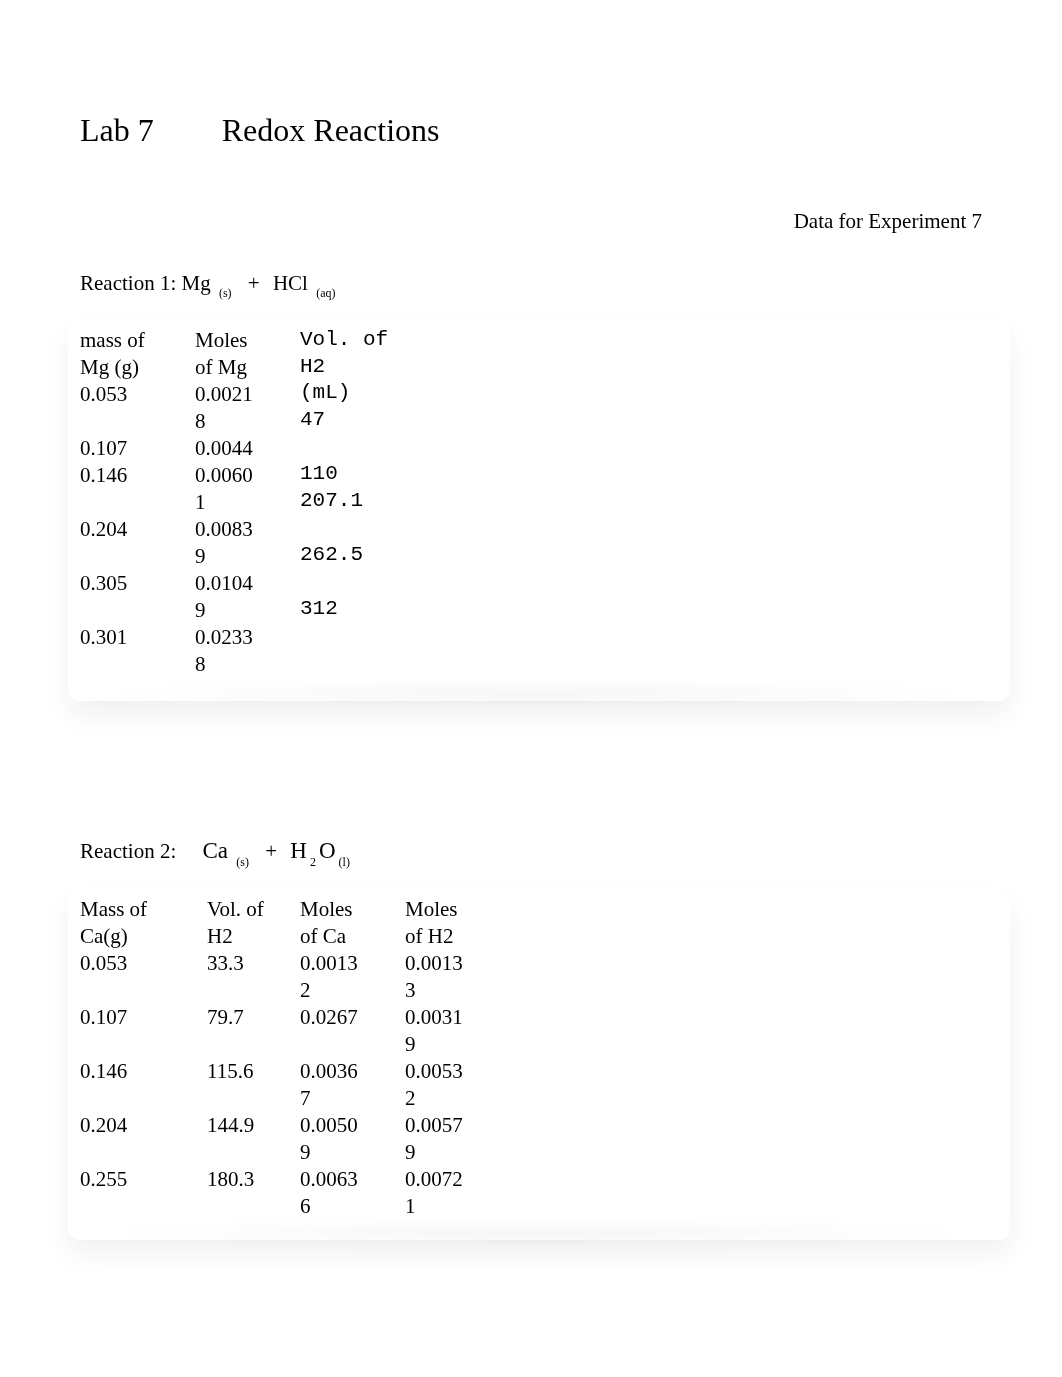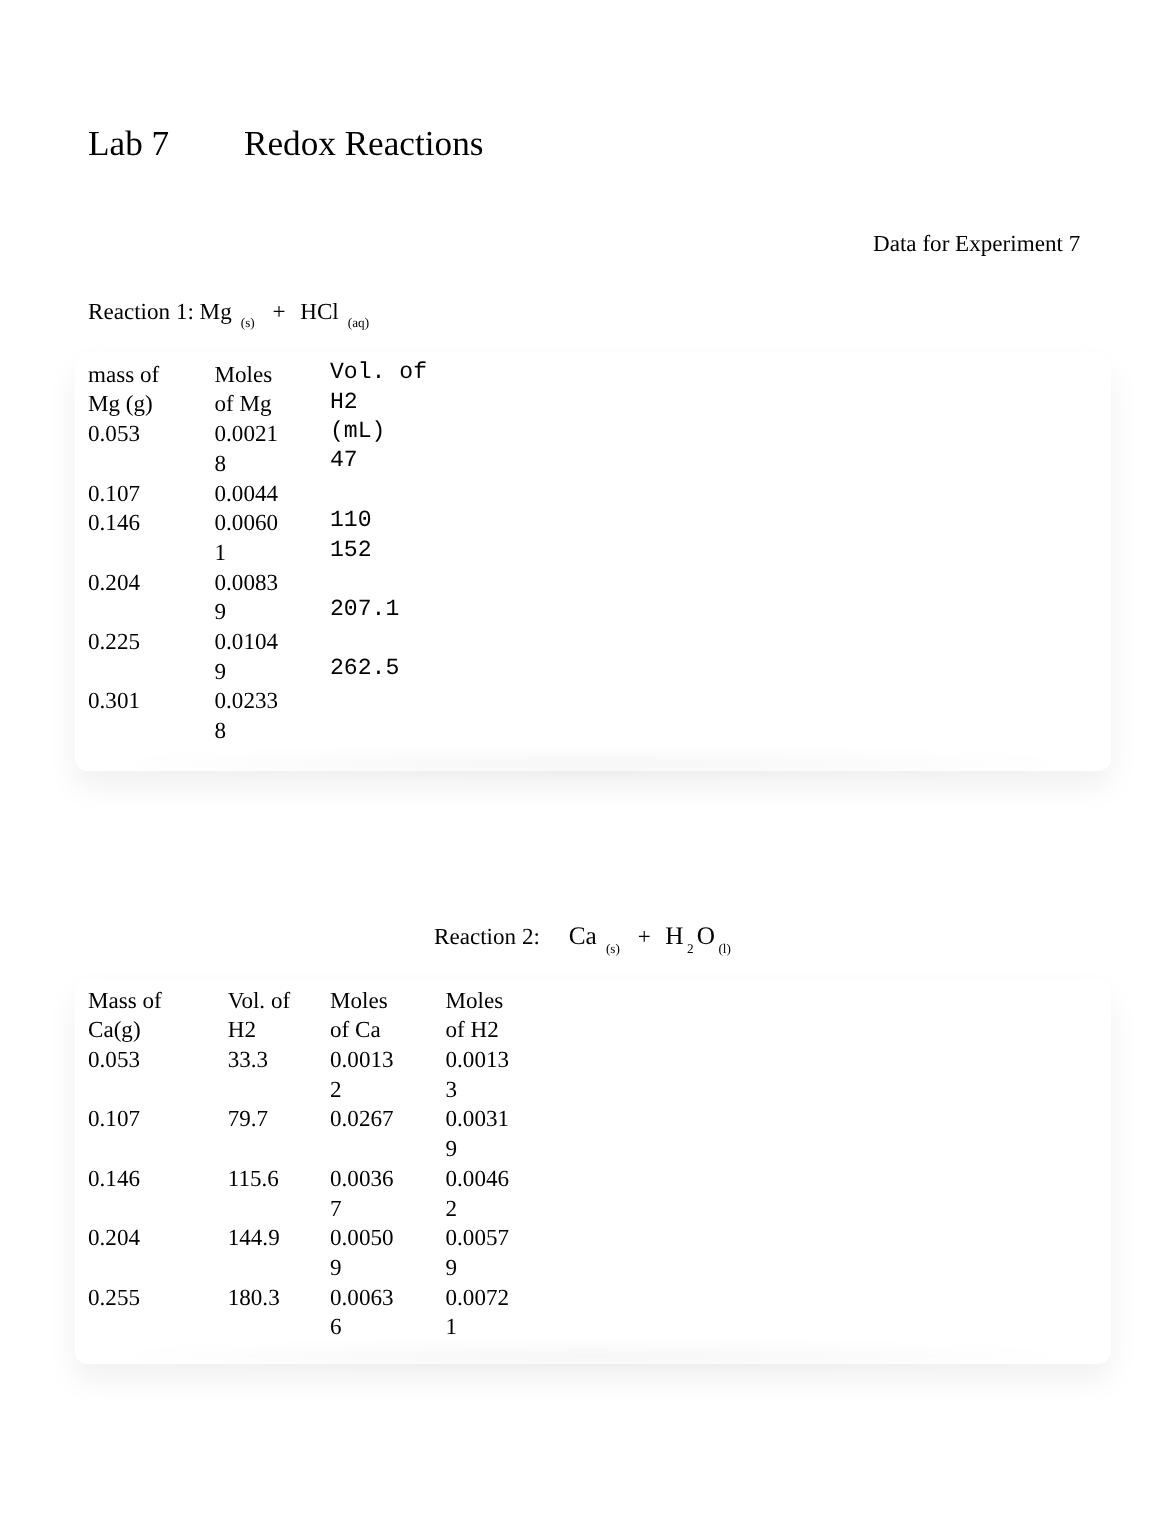--- a/index.html
+++ b/index.html
@@ -89,21 +89,21 @@
     .table-mask {
       position: absolute;
       left: -12px;
       right: -28px;
       top: -6px;
       bottom: -14px;
       border-radius: 12px;
       box-shadow: 0 14px 28px rgba(0,0,0,0.06);
       z-index: -2;
     }
-    .reaction-2-gap { margin-top: 150px; text-align: center; }
+    .reaction-2-gap { margin-top: 150px; }
 
     .large {
       font-size: 23px;
     }
   </style>
 </head>
 <body>
 
 <div class="lab-header">
   <span class="lab-num">Lab 7</span>
@@ -124,21 +124,21 @@
   <div class="table-mask"></div>
   <div class="table1">
 
     <div class="col c1-1">
       <div class="cell">mass of</div>
       <div class="cell">Mg (g)</div>
       <div class="wrap2"><span>0.053</span></div>
       <div class="cell"><span>0.107</span></div>
       <div class="wrap2"><span>0.146</span></div>
       <div class="wrap2"><span>0.204</span></div>
-      <div class="wrap2"><span>0.225</span></div>
+      <div class="wrap2"><span>0.305</span></div>
       <div class="wrap2"><span>0.301</span></div>
     </div>
 
     <div class="col c1-2">
       <div class="cell">Moles</div>
       <div class="cell">of Mg</div>
       <div class="cell">0.0021</div>
       <div class="cell">8</div>
       <div class="cell">0.0044</div>
       <div class="cell">0.0060</div>
@@ -149,23 +149,23 @@
       <div class="cell">9</div>
       <div class="cell">0.0233</div>
       <div class="cell">8</div>
     </div>
 
     <div class="col c1-3">
       <div class="cell">Vol. of H2</div>
       <div class="cell">(mL)</div>
       <div class="wrap2"><span>47</span></div>
       <div class="cell"><span>110</span></div>
-      <div class="wrap2"><span>152</span></div>
       <div class="wrap2"><span>207.1</span></div>
       <div class="wrap2"><span>262.5</span></div>
+      <div class="wrap2"><span>312</span></div>
     </div>
   </div>
   <div class="shadow-blur"></div>
 </div>
 
 <div class="reaction-line reaction-2-gap">
   <span>Reaction 2:</span>
   &nbsp;&nbsp;&nbsp;
   <span class="large">Ca</span>
   <span class="sub">(s)</span>
@@ -211,21 +211,21 @@
       <div class="cell">6</div>
     </div>
 
     <div class="col c2-4">
       <div class="cell">Moles</div>
       <div class="cell">of H2</div>
       <div class="cell">0.0013</div>
       <div class="cell">3</div>
       <div class="cell">0.0031</div>
       <div class="cell">9</div>
-      <div class="cell">0.0046</div>
+      <div class="cell">0.0053</div>
       <div class="cell">2</div>
       <div class="cell">0.0057</div>
       <div class="cell">9</div>
       <div class="cell">0.0072</div>
       <div class="cell">1</div>
     </div>
   </div>
   <div class="shadow-blur"></div>
 </div>
 

